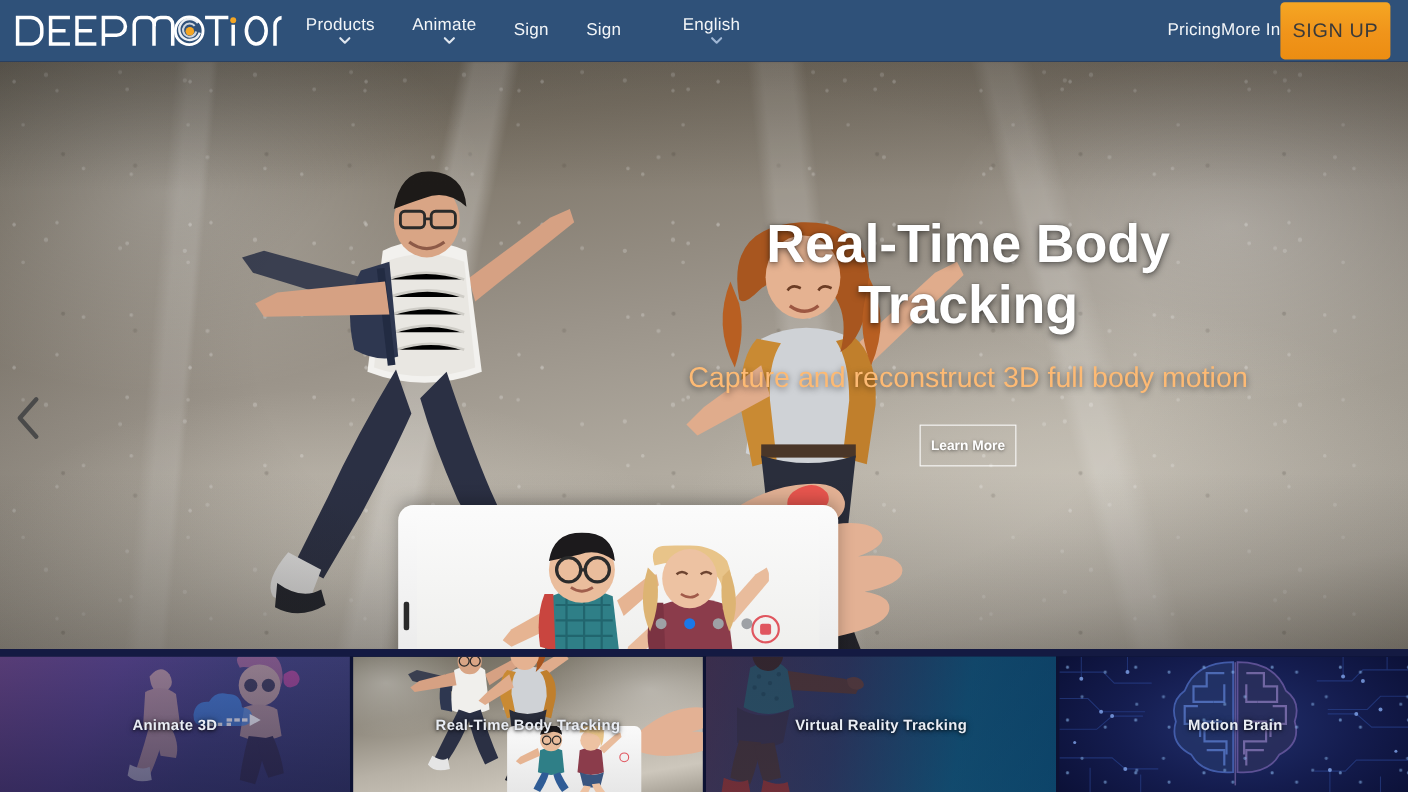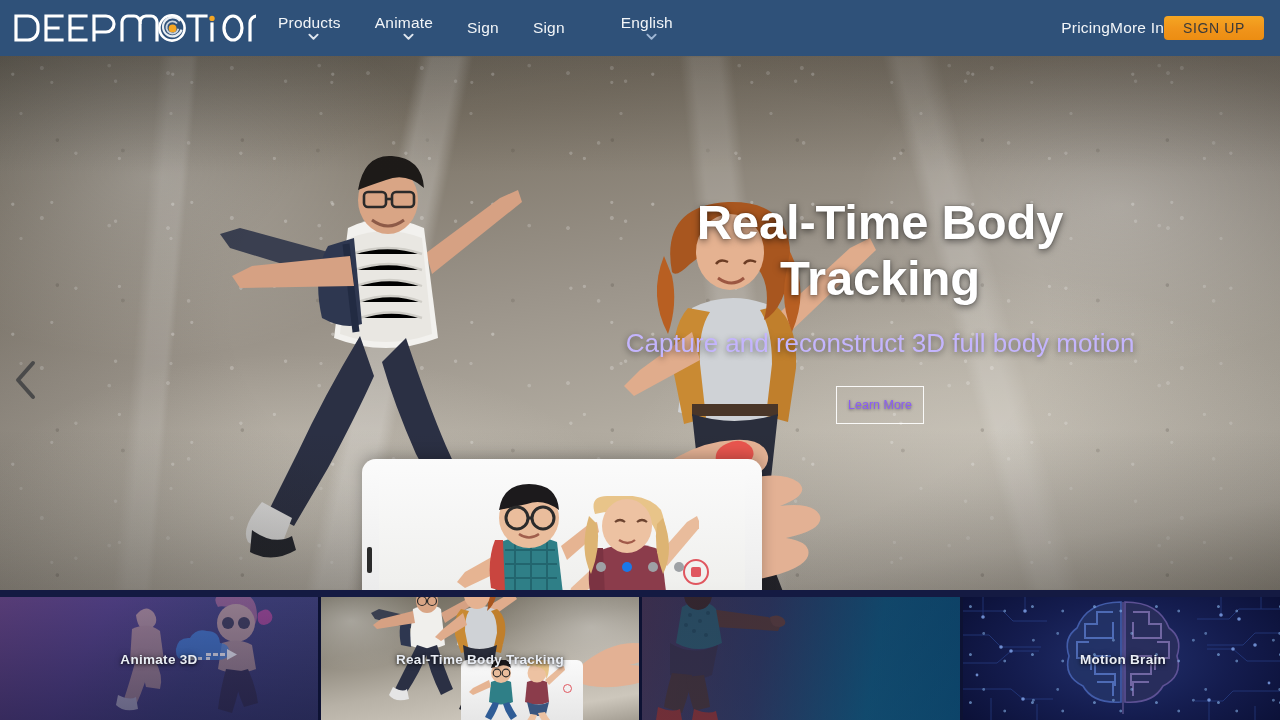--- a/index.html
+++ b/index.html
@@ -51,26 +51,26 @@
 
   .nav-right {
     margin-left: auto;
     display: flex; align-items: center;
     height: 100%;
   }
   .nav-right .nav-item { margin-right: 0; align-items: flex-end; }
   .link-pricing { margin-right: 50px; }
   .link-signin  { margin-right: 34px; }
   .signup-btn {
-    width: 100px; height: 24px;
+    width: 100px; height: 52px;
     margin-right: 16px;
     border-radius: 4px;
     background: linear-gradient(180deg,#f5a623 0%, #f0941a 55%, #ec8d12 100%);
     color: #3a3a3a;
-    font-size: 14px;
+    font-size: 18px;
     letter-spacing: .6px;
     display: flex; align-items: center; justify-content: center;
     cursor: pointer;
     border: none;
     font-family: "Liberation Sans", sans-serif;
   }
 
   
   .hero {
     position: absolute; top: 56px; left: 0;
@@ -173,36 +173,37 @@
   }
   .hero-title {
     color: #ffffff;
     font-size: 49px; line-height: 56px;
     font-weight: bold;
     letter-spacing: -.2px;
     text-shadow: 0 2px 7px rgba(0,0,0,.55), 0 0 2px rgba(0,0,0,.35);
   }
   .hero-sub {
     margin-top: 18px;
-    color: #c4b5fd;
+    color: #fdba74;
     font-size: 26px; line-height: 39px;
     font-weight: normal;
     text-shadow: 0 2px 6px rgba(0,0,0,.5);
   }
   .learn-more {
     margin: 23px auto 0;
     width: 88px; height: 38px;
     border: 1px solid rgba(255,255,255,.92);
     background: transparent;
-    color: #8b5cf6;
+    color: #ffffff;
     font-size: 12.5px;
     display: flex; align-items: center; justify-content: center;
     cursor: pointer;
     text-shadow: 0 1px 3px rgba(0,0,0,.5);
     font-family: "Liberation Sans", sans-serif;
+    font-weight: bold;
   }
 
   .carousel-arrow {
     position: absolute; top: 300px; left: 10px;
     width: 32px; height: 48px;
     display: flex; align-items: center; justify-content: center;
     cursor: pointer; z-index: 8;
   }
 
   .carousel-dots {
@@ -651,20 +652,21 @@
           </g>
           <path d="M128 20 q8 -4 14 2 q4 6 -4 8 q-10 0 -10 -10z" fill="#7d4c3e"></path>
           <ellipse cx="56" cy="-2" rx="14" ry="15" fill="#4e3028"></ellipse>
           <path d="M28 46 q22 14 48 2 l-6 30 q-22 10 -42 0z" fill="#4a3b52"></path>
           <path d="M30 76 q-6 20 -8 34 l18 6 q8 -22 10 -38z" fill="#5b3d3a"></path>
           <path d="M62 78 q4 18 6 32 l-16 4 q-6 -18 -8 -34z" fill="#5b3d3a"></path>
           <path d="M16 110 q14 6 22 2 l2 11 h-26z" fill="#b63c35"></path>
           <path d="M52 112 q14 6 22 2 l2 9 h-26z" fill="#b63c35"></path>
         </g>
       </svg>
+      <div class="thumb-label">Virtual Reality Tracking</div>
     </div>
 
     <div class="thumb t4">
       <svg class="circuit" viewBox="0 0 320 123" preserveAspectRatio="none">
         <g stroke="#2e4a99" stroke-width="1" fill="none" opacity=".65">
           <path d="M0 14 h40 l10 10 h34"></path>
             <path d="M0 38 h26 l12 12 h40"></path>
           <path d="M0 66 h34 l14 -12 h28"></path>
             <path d="M0 92 h48 l12 10 h30"></path>
           <path d="M320 12 h-44 l-10 10 h-32"></path>

